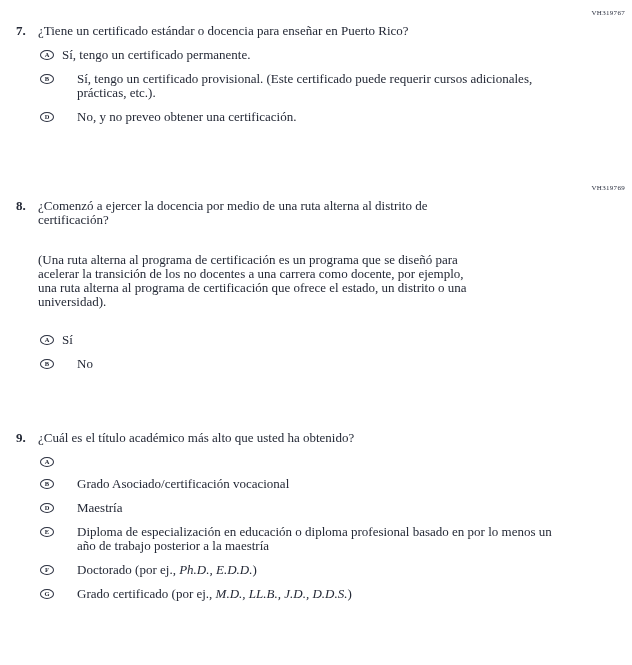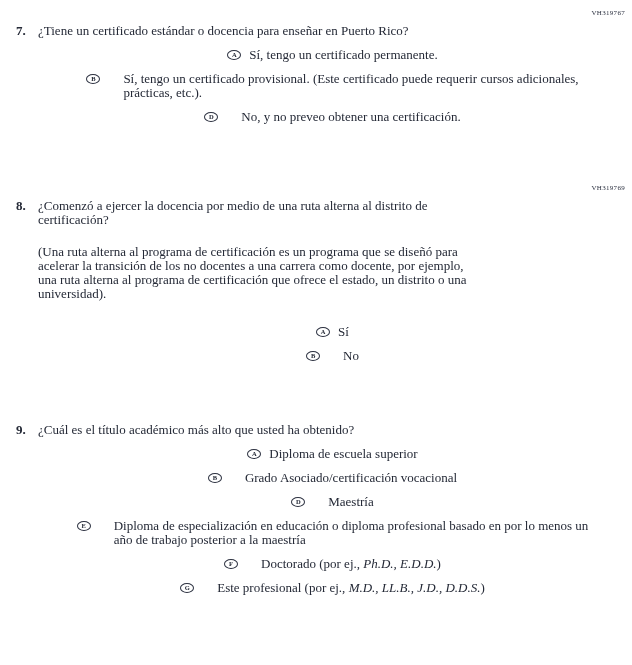--- a/index.html
+++ b/index.html
@@ -39,36 +39,35 @@
   }
   .q-num {
     flex: none;
     width: 22px;
     font-weight: bold;
   }
   .q-text {
     white-space: pre-line;
   }
   .note {
-    margin: 18px 0 24px 22px;
+    margin: 26px 0 24px 22px;
     font-size: 13px;
     line-height: 14px;
     white-space: pre-line;
   }
   .options {
     margin-top: 10px;
   }
   .option {
     display: flex;
     align-items: flex-start;
     margin-left: 24px;
     font-size: 13px;
     line-height: 14px;
     cursor: default;
-    justify-content: center;
   }
   .option + .option {
     margin-top: 10px;
     gap: 15px;
   }
   .oval {
     flex: none;
     box-sizing: border-box;
     width: 14px;
     height: 10px;
@@ -153,21 +152,20 @@
     <section class="question-block">
       <div class="q-row">
         <div class="q-num">9.</div>
         <div class="q-text">¿Cuál es el título académico más alto que usted ha obtenido?</div>
       </div>
       <div class="options">
         <div class="option">
           <span class="oval">
             <span class="oval-letter">A</span>
           </span>
-          <span class="option-label"><span>Diploma de escuela superior</span></span>
         </div>
         <div class="option">
           <span class="oval">
             <span class="oval-letter">B</span>
           </span>
           <span class="option-label"><span>Grado Asociado/certificación vocacional</span></span>
         </div>
         <div class="option">
           <span class="oval">
             <span class="oval-letter">D</span>
@@ -184,17 +182,17 @@
         <div class="option">
           <span class="oval">
             <span class="oval-letter">F</span>
           </span>
           <span class="option-label"><span>Doctorado (por ej., </span><i>Ph.D., E.D.D.</i><span>)</span></span>
         </div>
         <div class="option">
           <span class="oval">
             <span class="oval-letter">G</span>
           </span>
-          <span class="option-label"><span>Este profesional (por ej., </span><i>M.D., LL.B., J.D., D.D.S.</i><span>)</span></span>
+          <span class="option-label"><span>Grado certificado (por ej., </span><i>M.D., LL.B., J.D., D.D.S.</i><span>)</span></span>
         </div>
       </div>
     </section>
   </main>
 
 </body></html>

